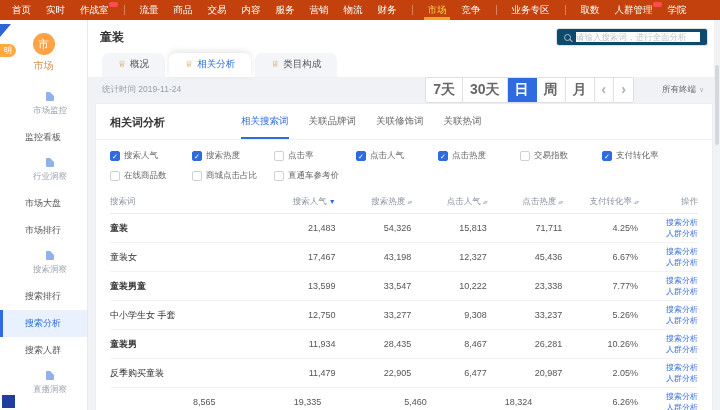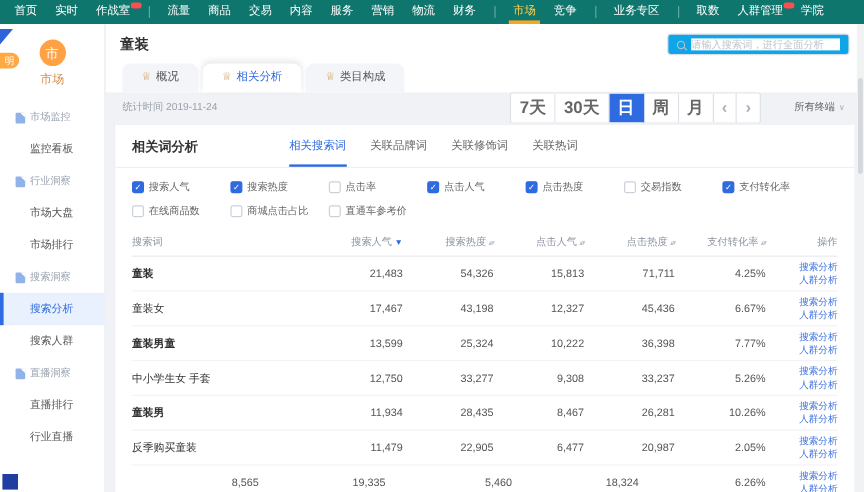--- a/index.html
+++ b/index.html
@@ -1,50 +1,50 @@
 <!DOCTYPE html>
 <html><head>
 <meta charset="utf-8">
 <style>
   * { box-sizing: border-box; margin:0; padding:0; }
   html,body { width:720px; height:410px; overflow:hidden; }
   body { font-family:"Liberation Sans","DejaVu Sans",sans-serif; font-size:9px; color:#333; background:#f0f2f6; position:relative; }
 
   
-  .topnav { height:20px; background:#0f766e; display:flex; align-items:flex-start; padding:0 12px; gap:15px; }
+  .topnav { height:20px; background:#c2410c; display:flex; align-items:flex-start; padding:0 12px; gap:15px; }
   .nav-item { color:#fff; font-size:9.5px; height:20px; line-height:20px; cursor:pointer; position:relative; white-space:nowrap; }
   .nav-item.active { color:#ffd04d; }
   .nav-item.active::after { content:''; position:absolute; left:50%; transform:translateX(-50%); bottom:0; width:26px; height:3px; background:#f5a623; }
   .nav-badge { position:absolute; top:2px; right:-9px; width:9px; height:5px; background:#ff4d4f; border-radius:2px; }
   .nav-div { width:1px; height:10px; background:rgba(255,255,255,.35); align-self:center; }
 
   .app { display:flex; height:390px; }
 
   
   .sidebar { width:88px; background:#fff; border-right:1px solid #e6e9ee; position:relative; flex-shrink:0; }
   .side-corner { position:absolute; top:4px; left:0; width:11px; height:13px; background:#2f63d9; clip-path:polygon(0 0,100% 0,0 100%); }
   .side-badge { position:absolute; top:24px; left:0; background:#ffa940; color:#fff; font-size:8px; padding:1px 4px; border-radius:0 7px 7px 0; }
   .side-head { text-align:center; padding:13px 0 8px; }
   .market-icon { width:22px; height:22px; border-radius:50%; background:#ffa245; color:#fff; display:inline-flex; align-items:center; justify-content:center; font-size:11px; }
   .side-title { color:#d68f4c; margin-top:4px; font-size:10px; }
   .side-menu { padding-top:4px; }
-  .side-sec { display:flex; align-items:center; gap:4px; padding:7px 0 7px 13px; color:#9aa3b0; font-size:8.5px; }
+  .side-sec { display:flex; align-items:center; gap:4px; padding:7px 0 7px 13px; color:#9aa3b0; font-size:8.5px;flex-direction:column; }
   .doc-icon { width:8px; height:9px; background:#8fb3e8; border-radius:1px; position:relative; flex-shrink:0; }
   .doc-icon::after { content:''; position:absolute; right:0; top:0; border-style:solid; border-width:2px; border-color:#fff #fff transparent transparent; }
   .side-item { padding:7px 0 7px 25px; color:#555; font-size:9px; cursor:pointer; position:relative; }
   .side-item.active { background:#e8f1fd; color:#2e6ae0; }
   .side-item.active::before { content:''; position:absolute; left:0; top:0; bottom:0; width:3px; background:#2e6ae0; }
   .collapse-btn { position:absolute; bottom:2px; left:2px; width:13px; height:13px; background:#1e3f9f; cursor:pointer; }
 
   
   .main { flex:1; display:flex; flex-direction:column; min-width:0; }
   .page-header { background:#fff; padding:8px 12px 0; }
   .ph-row1 { display:flex; justify-content:space-between; align-items:center; }
   .page-title { font-size:12px; font-weight:bold; }
-  .searchbox { display:flex; align-items:center; gap:5px; border:1px solid #dcdfe6; border-radius:3px; padding:3px 7px; width:152px; background:#0ea5e9; }
+  .searchbox { display:flex; align-items:center; gap:5px; border:1px solid #dcdfe6; border-radius:3px; padding:3px 7px; width:152px; background:#0c4a6e; }
   .mag { width:7px; height:7px; border:1px solid #b7bcc4; border-radius:50%; position:relative; flex-shrink:0; }
   .mag::after { content:''; position:absolute; width:4px; height:1px; background:#b7bcc4; transform:rotate(45deg); right:-3px; bottom:-1px; }
   .searchbox input { border:0; outline:0; width:100%; font-size:8.5px; font-family:inherit; color:#666; }
   .searchbox input::placeholder { color:#bfc4cc; }
   .ph-tabs { display:flex; margin-top:7px; padding-left:2px; }
   .tab { padding:5px 16px 6px; display:flex; gap:4px; align-items:center; color:#555; border-radius:7px 7px 0 0; cursor:pointer; font-size:9.5px; background:#f3f5f9; margin-right:4px; }
   .tab.active { background:#fff; color:#2e6ae0; box-shadow:0 -2px 6px rgba(0,0,0,.10); position:relative; z-index:1; }
   .crown-icon { font-size:9px; color:#cfa45b; line-height:1; }
 
   
@@ -131,20 +131,21 @@
         <div class="side-sec">
           <span class="doc-icon"></span>
           <span>行业洞察</span>
         </div>
         <div class="side-item">市场大盘</div>
         <div class="side-item">市场排行</div>
         <div class="side-sec">
           <span class="doc-icon"></span>
           <span>搜索洞察</span>
         </div>
+        <div class="side-item">搜索排行</div>
         <div class="side-item active">搜索分析</div>
         <div class="side-item">搜索人群</div>
         <div class="side-sec">
           <span class="doc-icon"></span>
           <span>直播洞察</span>
         </div>
         <div class="side-item">直播排行</div>
         <div class="side-item">行业直播</div>
         <div class="side-sec"></div>
       </div>
@@ -275,23 +276,23 @@
             <div class="td c-num">45,436</div>
             <div class="td c-num">6.67%</div>
             <div class="td c-op">
               <span class="op-link">搜索分析</span>
               <span class="op-link">人群分析</span>
             </div>
           </div>
           <div class="tr">
             <div class="td c-word bold">童装男童</div>
             <div class="td c-num">13,599</div>
-            <div class="td c-num">25,324</div>
+            <div class="td c-num">33,547</div>
             <div class="td c-num">10,222</div>
-            <div class="td c-num">36,398</div>
+            <div class="td c-num">23,338</div>
             <div class="td c-num">7.77%</div>
             <div class="td c-op">
               <span class="op-link">搜索分析</span>
               <span class="op-link">人群分析</span>
             </div>
           </div>
           <div class="tr">
             <div class="td c-word">中小学生女 手套</div>
             <div class="td c-num">12,750</div>
             <div class="td c-num">33,277</div>

